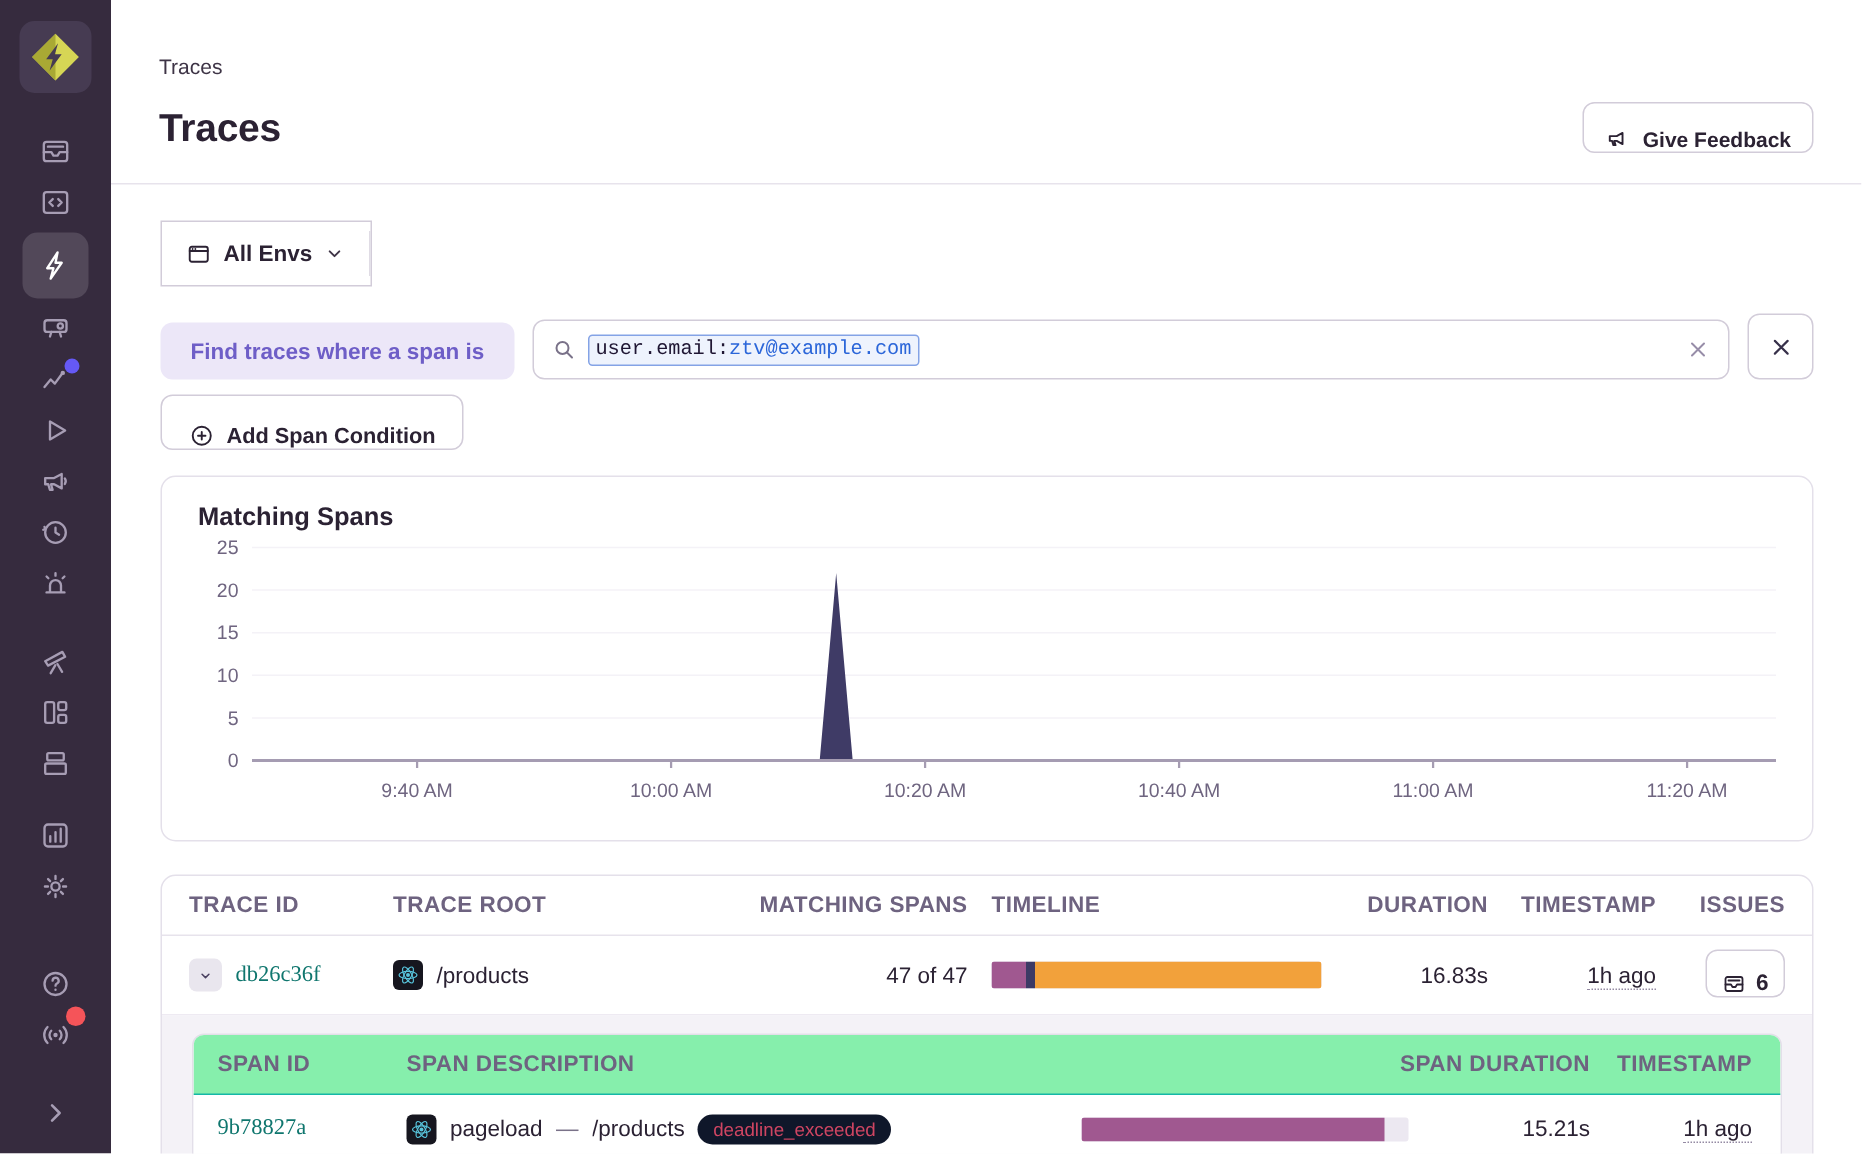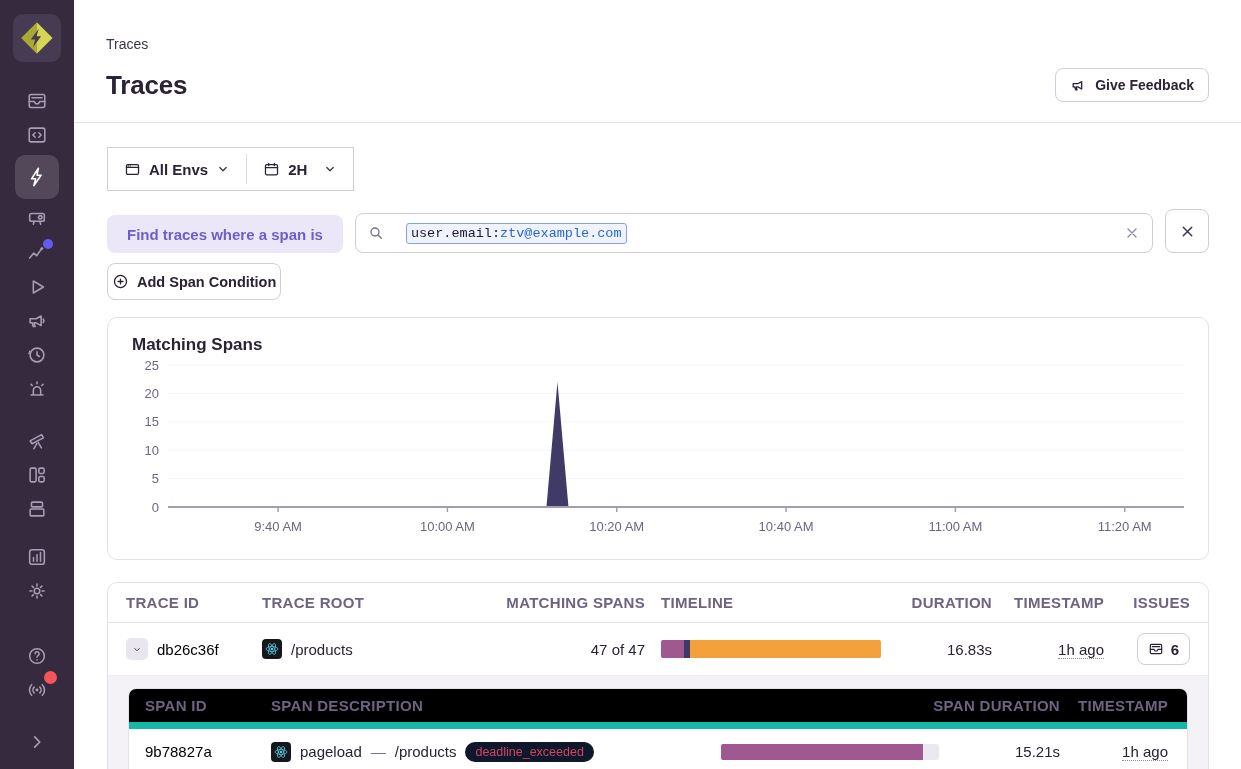--- a/index.html
+++ b/index.html
@@ -19,76 +19,76 @@
   .ndot { position:absolute; border-radius:50%; }
   .ndot.blue { width:10px; height:10px; background:#6559f5; top:3px; right:6px; }
   .ndot.red  { width:13px; height:13px; background:#f55459; top:-2px; right:2px; }
 
   
   .main { flex:1; display:flex; flex-direction:column; min-width:0; }
   .page-header { padding:36px 32px 0 32px; border-bottom:1px solid #e7e3ec; }
   .breadcrumb { font-size:14px; color:#3e3446; margin-bottom:16px; }
   .title-row { display:flex; align-items:center; justify-content:space-between; padding-bottom:20px; }
   h1.page-title { margin:0; font-size:26px; letter-spacing:-0.2px; }
-  .btn { display:inline-flex; align-items:center; gap:8px; background:#fff; border:1px solid #d2ccd9; border-radius:8px; font-weight:700; font-size:14px; color:#2b2233; cursor:pointer; }
+  .btn { display:inline-flex; align-items:flex-end; gap:8px; background:#fff; border:1px solid #d2ccd9; border-radius:8px; font-weight:700; font-size:14px; color:#2b2233; cursor:pointer; }
   .feedback-btn { height:34px; padding:0 14px; }
 
   .content { padding:24px 32px 0 33px; }
 
   
   .filter-group { display:inline-flex; align-items:stretch; border:1px solid #d2ccd9; border-radius:0; height:44px; background:#fff; margin-bottom:18px;text-align:center; }
   .filter-seg { display:flex; align-items:center; gap:8px; padding:0 16px; font-weight:700; font-size:15px; cursor:pointer; }
   .filter-divider { width:1px; background:#e0dce5; margin:6px 0; }
   .filter-seg svg.mini { width:17px; height:17px; }
   .chev { width:14px; height:14px; color:#3e3446; }
 
   
   .search-row { display:flex; align-items:flex-end; gap:12px; margin-bottom:10px; }
   .where-pill { background:#ece7f8; color:#6e5ec7; font-weight:700; font-size:15px; border-radius:8px; padding:0 20px; height:38px; display:flex; align-items:center; }
-  .search-box { flex:1; height:40px; border:1px solid #d2ccd9; border-radius:8px; display:flex; align-items:center; padding:0 12px; gap:22px; background:#fff; }
+  .search-box { flex:1; height:40px; border:1px solid #d2ccd9; border-radius:8px; display:flex; align-items:center; padding:0 12px; gap:8px; background:#fff; }
   .search-box svg.mini { width:16px; height:16px; color:#7a7289; flex-shrink:0; }
   .token { font-family:"Liberation Mono","DejaVu Sans Mono",monospace; font-size:13.5px; background:#eef3fd; border:1px solid #84a3e6; border-radius:3px; padding:2px 4px; white-space:nowrap; }
   .token .tkey { color:#1f1633; } .token .tval { color:#2b66d9; }
   .search-clear { margin-left:auto; color:#978da8; width:16px; height:16px; cursor:pointer; flex-shrink:0; }
   .close-cond-btn { width:44px; height:44px; border:1px solid #d2ccd9; border-radius:8px; background:#fff; display:flex; align-items:center; justify-content:center; cursor:pointer; }
   .close-cond-btn svg { width:17px; height:17px; color:#37304a; }
-  .add-cond-btn { height:37px; padding:0 4px; margin-bottom:17px; font-size:14.5px; }
+  .add-cond-btn { height:37px; padding:0 18px; margin-bottom:17px; font-size:14.5px; }
   .add-cond-btn svg { width:17px; height:17px; }
 
   
   .panel { background:#fff; border:1px solid #e4e0ea; border-radius:10px; }
   .chart-panel { padding:17px 20px 6px; margin-bottom:22px; }
   .chart-title { font-size:17px; font-weight:700; margin:0 0 2px 4px; }
   svg.chart text { font-family:"Liberation Sans","DejaVu Sans",sans-serif; }
 
   
   .table-panel { border-radius:10px 10px 0 0; overflow:hidden; }
   .tgrid { display:grid; grid-template-columns:120px 1fr 170px 220px 95px 96px 70px; column-gap:16px; align-items:center; padding:0 18px; }
   .thead { height:40px; border-bottom:1px solid #e7e3ec; }
   .th { font-size:15px; font-weight:700; color:#6e6380; text-transform:uppercase; letter-spacing:0.3px; white-space:nowrap; }
   .right { text-align:right; justify-self:end; }
   .trow { height:53px; border-bottom:1px solid #eeeaf2; font-size:15px; }
   .cell-flex { display:flex; align-items:center; gap:9px; min-width:0; }
   .expander { width:22px; height:22px; border-radius:5px; background:#e9e6ee; border:none; display:flex; align-items:center; justify-content:center; cursor:pointer; color:#4a4160; flex-shrink:0; }
   .expander svg { width:13px; height:13px; }
-  .id-link { color:#000000; text-decoration:none; font-size:15px; cursor:pointer; }
+  .id-link { color:#0f766e; text-decoration:none; font-size:15px; cursor:pointer;font-family:Liberation Serif, serif; }
   .plat { width:20px; height:20px; border-radius:4px; background:#16161f; display:flex; align-items:center; justify-content:center; flex-shrink:0; }
   .plat svg { width:16px; height:16px; }
   .tl-track { position:relative; height:18px; width:100%; background:#ece8f1; border-radius:2px; overflow:hidden; }
   .tl-track.slim { height:16px; }
   .tl-seg { position:absolute; top:0; bottom:0; }
   .ts-ago { border-bottom:1px dotted #948aa3; cursor:default; }
   .issues-btn { height:32px; padding:0 10px; gap:7px; font-size:15px; border-radius:8px; }
   .issues-btn svg { width:16px; height:16px; }
 
   
   .details-region { background:#f4f2f7; padding:12px 20px 22px; }
   .span-table { background:#fff; border:1px solid #e3dfe9; border-radius:8px; overflow:hidden; }
   .sgrid { display:grid; grid-template-columns:110px 1fr 218px 105px 92px; column-gap:16px; align-items:center; padding:0 19px 0 16px; }
-  .shead { height:40px; background:#000000; border-bottom:7px solid #14b8a6; }
+  .shead { height:40px; background:#86efac; border-bottom:1px solid #14b8a6; }
   .srow { height:48px; border-bottom:3px solid #8b5cf6; font-size:15px; background:#fff; }
   .op { font-weight:400; }
   .sep { color:#7a7289; }
   .desc { white-space:nowrap; overflow:hidden; text-overflow:ellipsis; }
   .badge { font-size:12.5px; border-radius:12px; padding:3px 10px; white-space:nowrap; }
   .badge.error { background:#0f172a; color:#cf4562; }
 </style>
 </head>
 <body>
 
@@ -241,30 +241,20 @@
                 <rect x="3.5" y="5" width="17" height="14" rx="2"></rect>
                 <path d="M3.5 9h17"></path>
                 <path d="M6.2 7h.01M8.8 7h.01"></path>
               </svg>
             <span>All Envs</span>
             <svg class="chev" viewBox="0 0 24 24" fill="none" stroke="currentColor" stroke-width="2.2" stroke-linecap="round" stroke-linejoin="round">
                 <path d="M6.5 9.5 12 15l5.5-5.5"></path>
               </svg>
           </div>
           <div class="filter-divider"></div>
-          <div class="filter-seg">
-            <svg class="mini" viewBox="0 0 24 24" fill="none" stroke="currentColor" stroke-width="1.8" stroke-linecap="round">
-                <rect x="3.5" y="5" width="17" height="14.5" rx="2"></rect>
-                <path d="M3.5 9.5h17M8 3.5v3M16 3.5v3"></path>
-              </svg>
-            <span>2H</span>
-            <svg class="chev" style="margin-left:8px" viewBox="0 0 24 24" fill="none" stroke="currentColor" stroke-width="2.2" stroke-linecap="round" stroke-linejoin="round">
-                <path d="M6.5 9.5 12 15l5.5-5.5"></path>
-              </svg>
-          </div>
         </div>
       </div>
 
       
       <div class="search-row">
         <div class="where-pill">Find traces where a span is</div>
         <div class="search-box">
           <svg class="mini" viewBox="0 0 24 24" fill="none" stroke="currentColor" stroke-width="2" stroke-linecap="round">
               <circle cx="10.5" cy="10.5" r="6"></circle>
               <path d="m15 15 5 5"></path>

